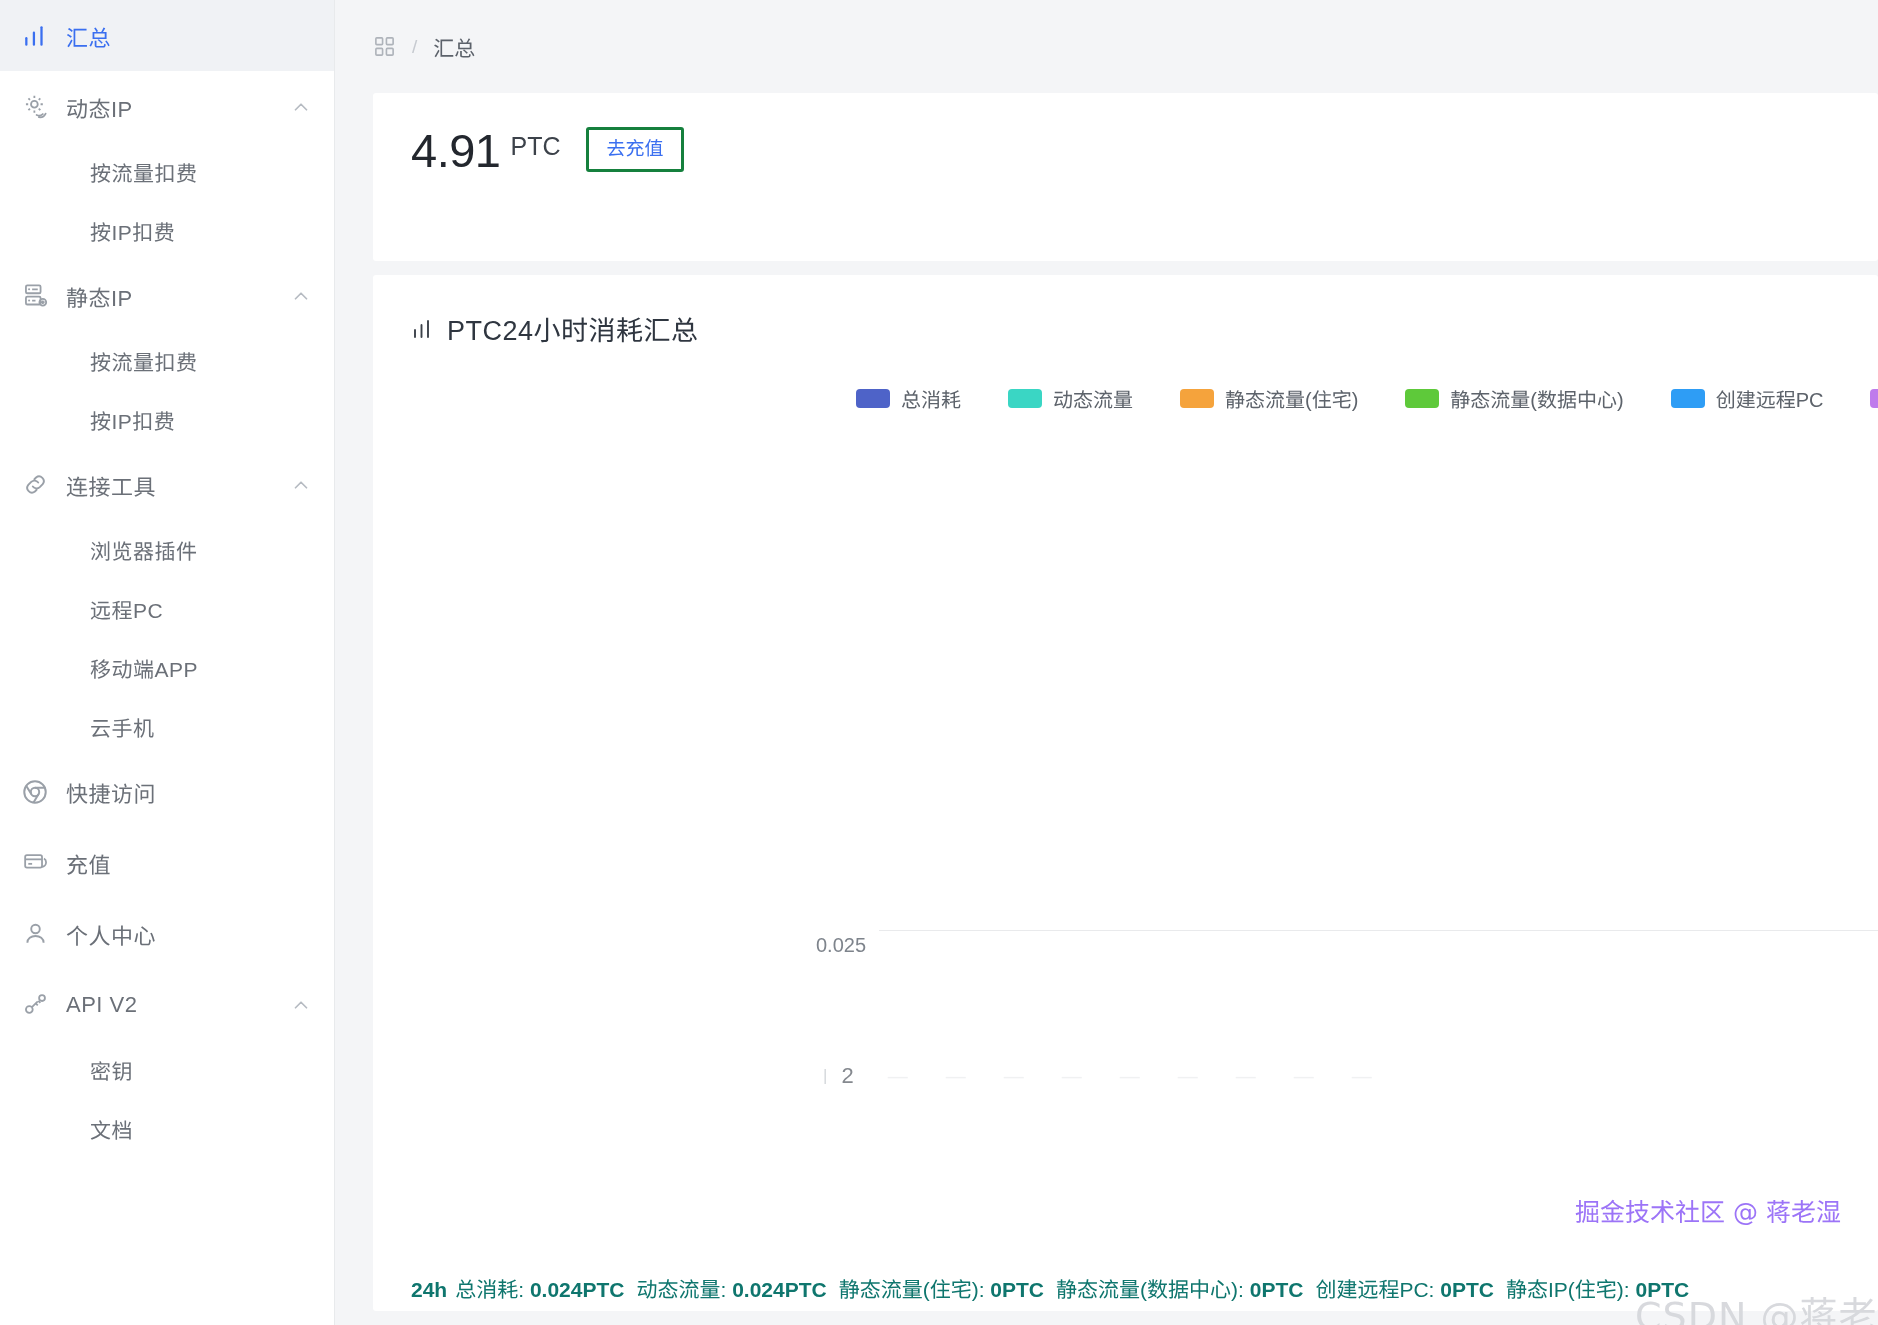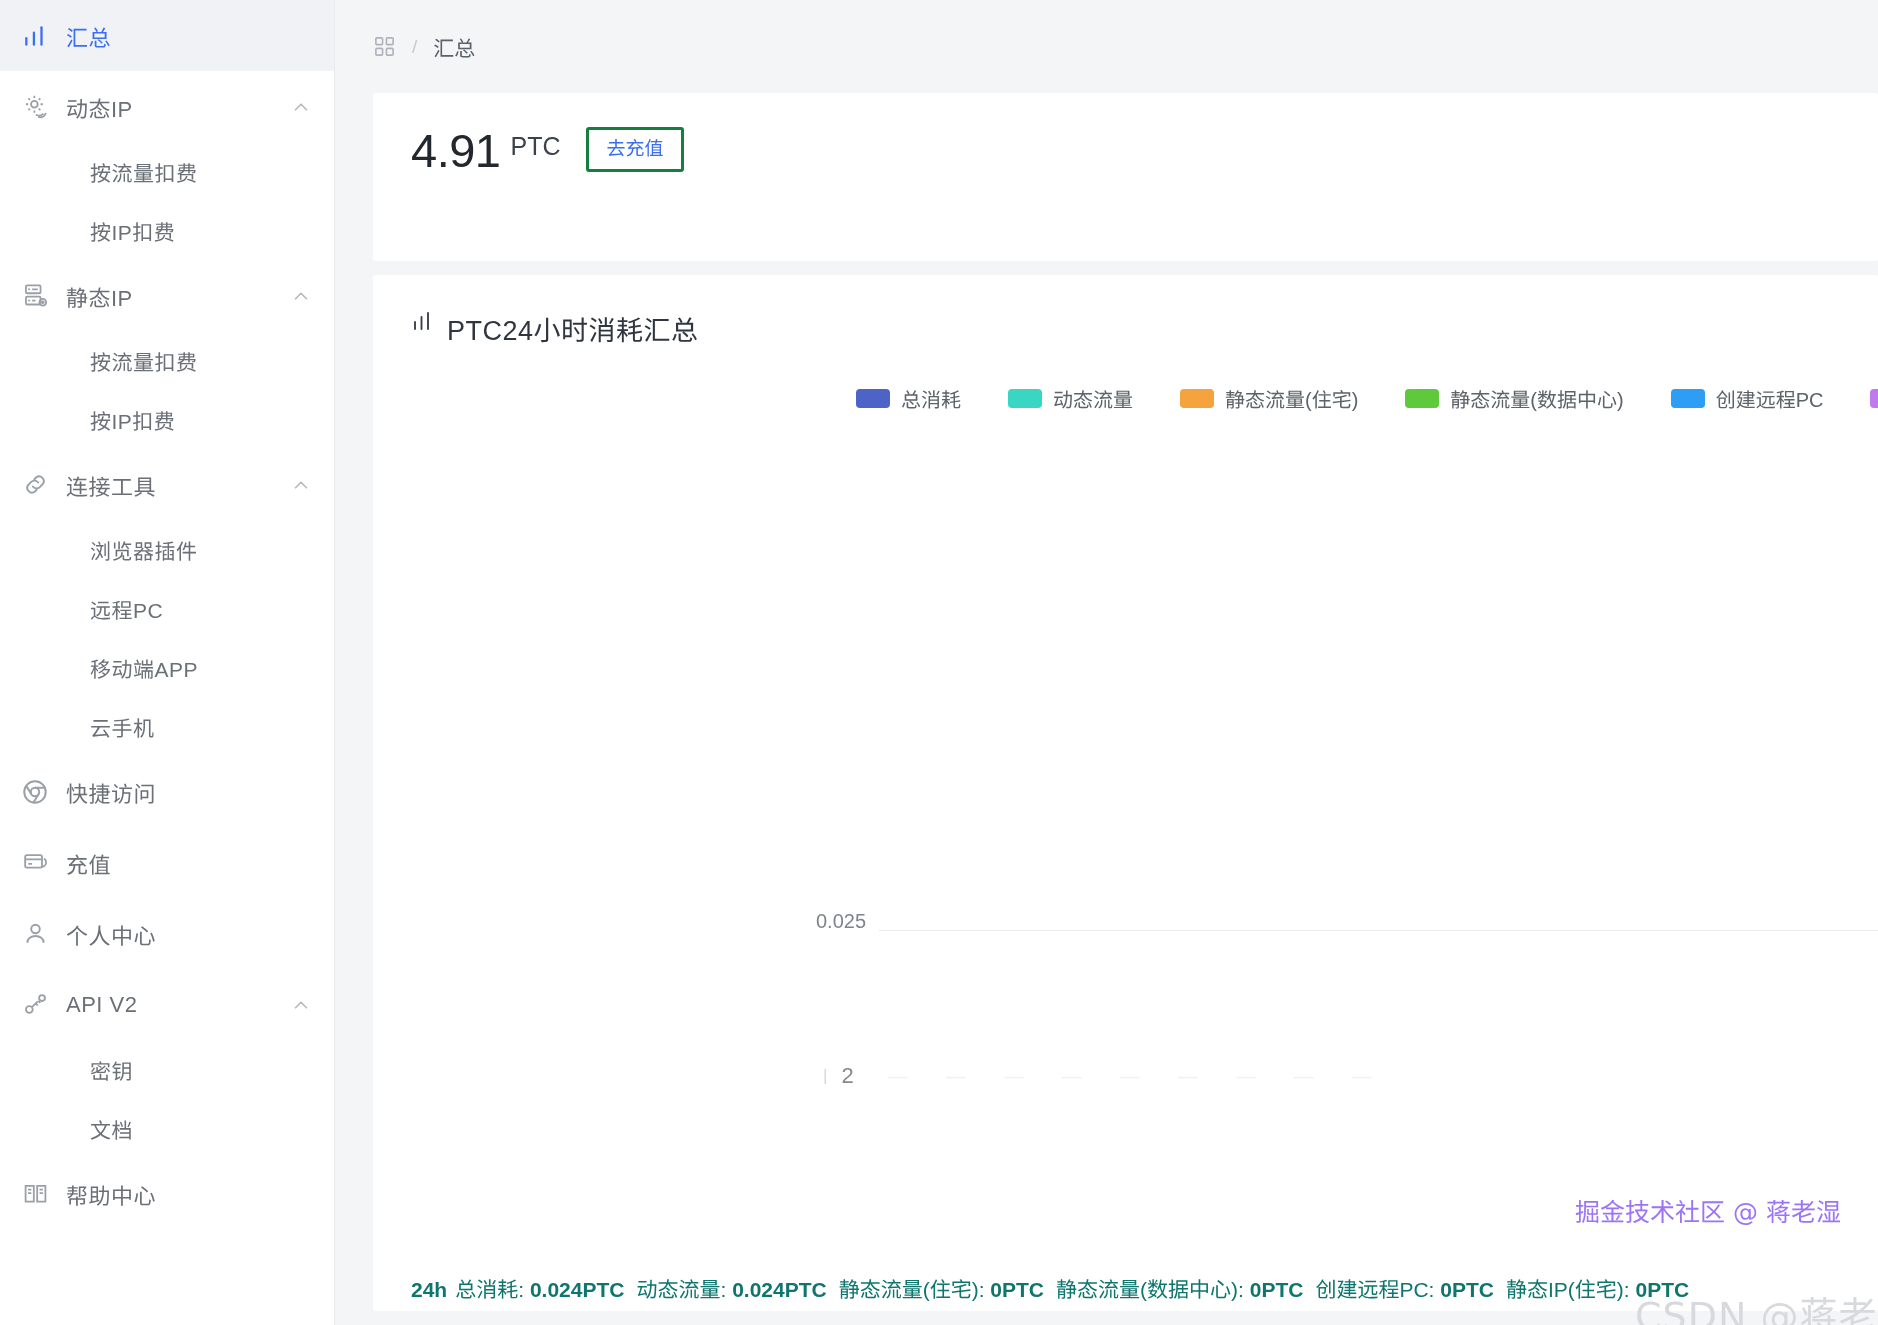--- a/index.html
+++ b/index.html
@@ -139,21 +139,21 @@
 
   .card-chart {
     flex: 1 1 auto;
     padding: 34px 0 0 0;
     overflow: hidden;
     display: flex;
     flex-direction: column;
   }
   .chart-title {
     display: flex;
-    align-items: flex-start;
+    align-items: center;
     padding-left: 38px;
     font-size: 27px;
     color: #2f3640;
     letter-spacing: 0.5px;
   }
   .chart-title .ct-icon {
     margin-right: 12px;
     display: flex; align-items: center;
     color: #3c424a;
   }
@@ -188,21 +188,21 @@
   }
 
   .plot {
     position: relative;
     flex: 1 1 auto;
     margin-top: 18px;
   }
   .y-tick {
     position: absolute;
     left: 443px;
-    top: 490px;
+    top: 514px;
     font-size: 20px;
     color: #7e848c;
     transform: translateY(-50%);
   }
   .gridline {
     position: absolute;
     left: 506px;
     right: 0;
     top: 499px;
     height: 1px;
@@ -413,30 +413,20 @@
           <svg width="22" height="22" viewBox="0 0 24 24" fill="none" stroke="currentColor" stroke-width="1.9" stroke-linecap="round" stroke-linejoin="round">
             <path d="M6 15l6-6 6 6"></path>
           </svg>
         </span>
       </div>
       <div class="nav-sub">
         <span class="nav-label">密钥</span>
       </div>
       <div class="nav-sub">
         <span class="nav-label">文档</span>
-      </div>
-      <div class="nav-item">
-        <span class="nav-icon">
-          <svg width="27" height="27" viewBox="0 0 24 24" fill="none" stroke="currentColor" stroke-width="1.6">
-            <path d="M3.2 5.2h7.3v14H3.2z"></path>
-            <path d="M13.5 5.2h7.3v14h-7.3z"></path>
-            <path d="M5.3 8.6h3M5.3 11.6h3M15.6 8.6h3M15.6 11.6h3"></path>
-          </svg>
-        </span>
-        <span class="nav-label">帮助中心</span>
       </div>
     </nav>
 
   <div class="main">
 
     <div class="breadcrumb">
       <span class="bc-icon">
         <svg width="23" height="23" viewBox="0 0 24 24" fill="none" stroke="currentColor" stroke-width="1.7">
           <rect x="3" y="3" width="7" height="7" rx="1"></rect>
             <rect x="14" y="3" width="7" height="7" rx="1"></rect>

